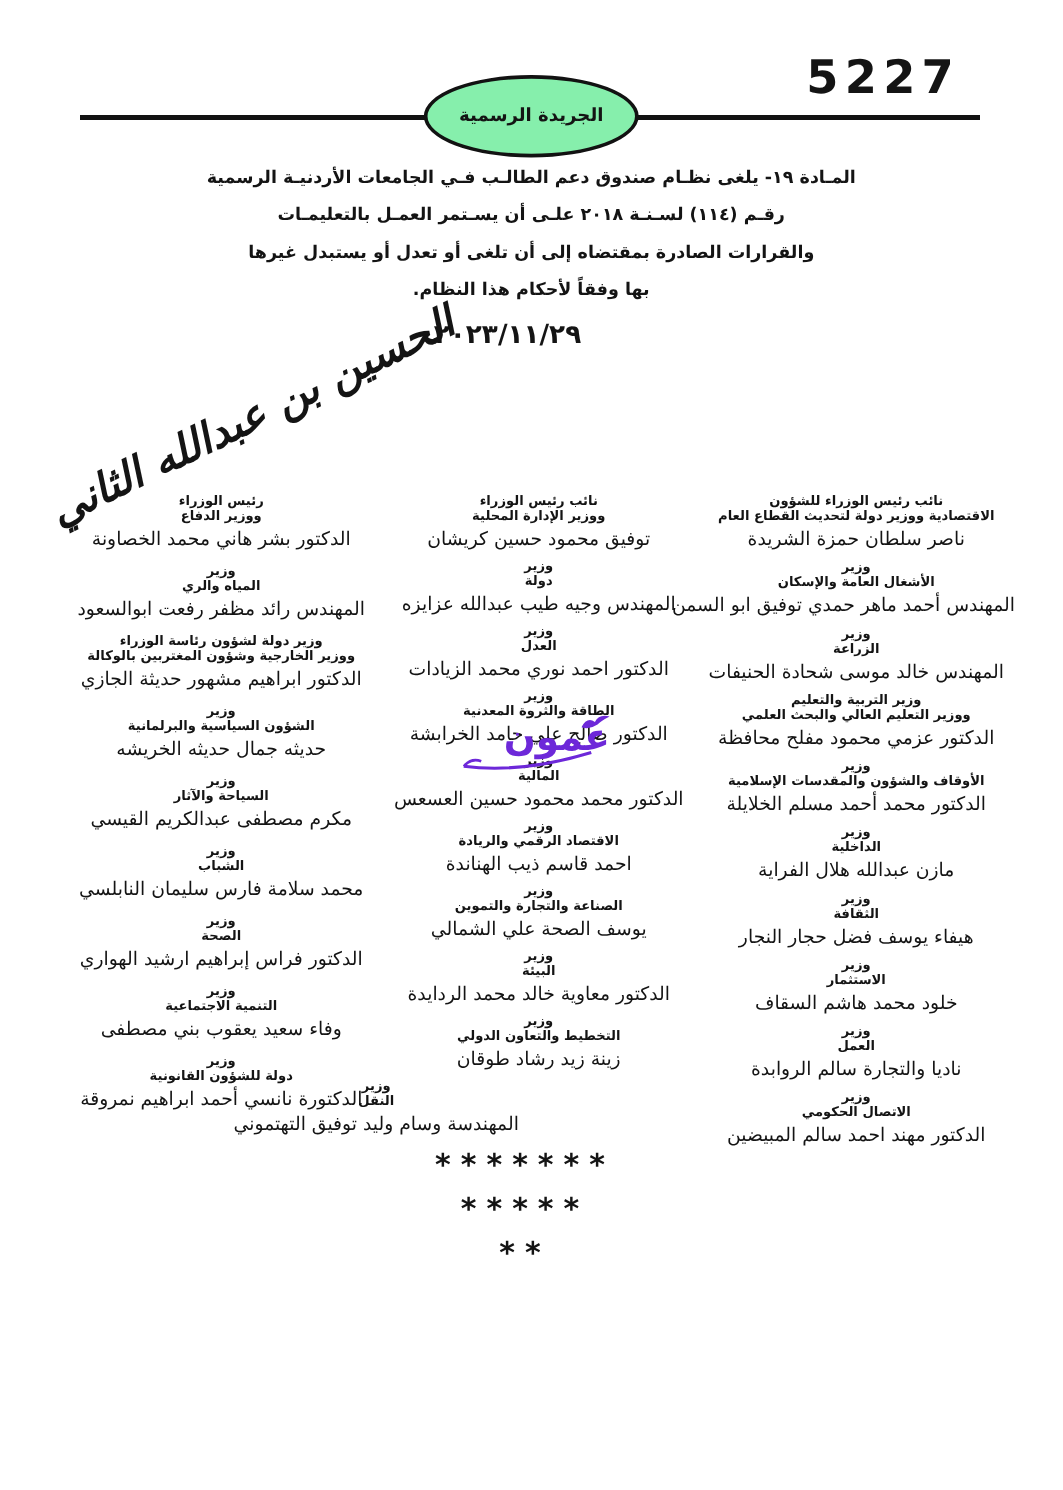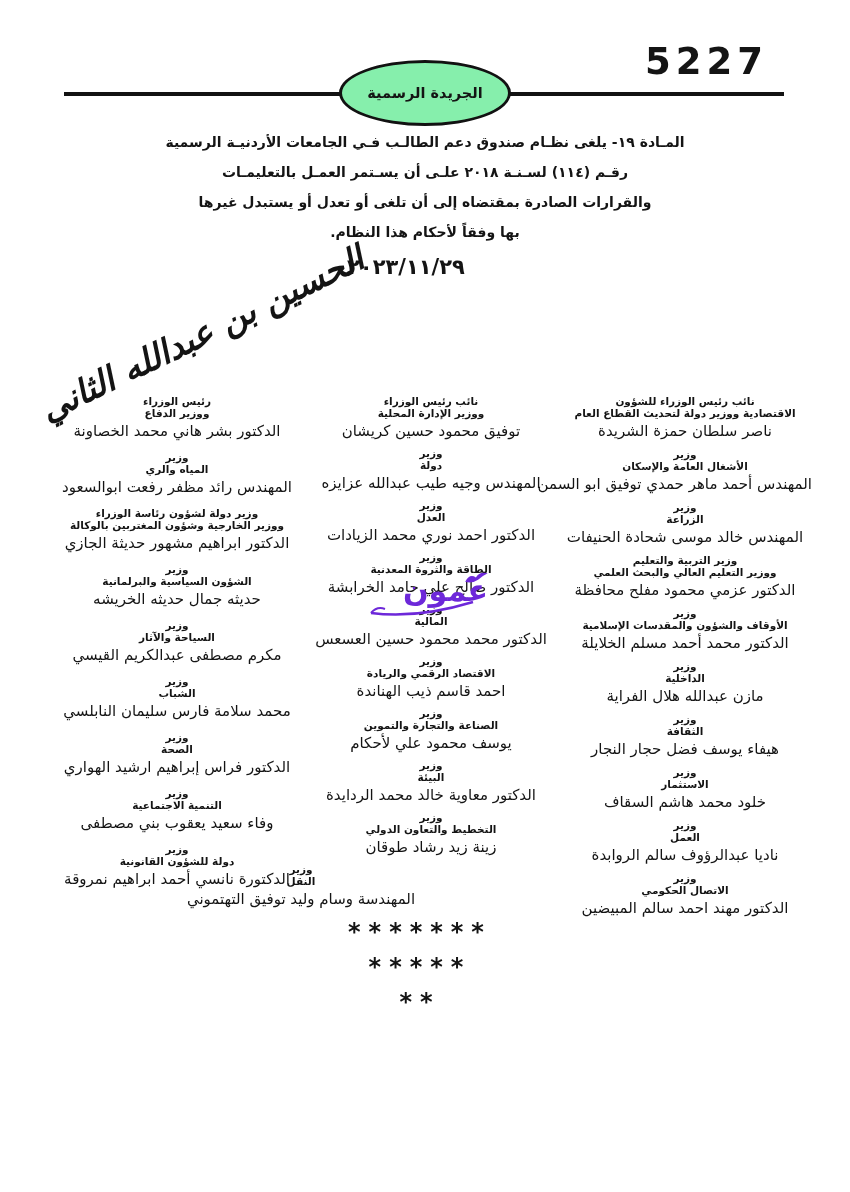--- a/index.html
+++ b/index.html
@@ -146,21 +146,21 @@
         <div class="m-name">هيفاء يوسف فضل حجار النجار</div>
       </div>
       <div class="entry">
         <div class="m-title">وزير
 الاستثمار</div>
         <div class="m-name">خلود محمد هاشم السقاف</div>
       </div>
       <div class="entry">
         <div class="m-title">وزير
 العمل</div>
-        <div class="m-name">ناديا عبدالرؤوف سالم الروابدة</div>
+        <div class="m-name">ناديا والتجارة سالم الروابدة</div>
       </div>
       <div class="entry">
         <div class="m-title">وزير
 الاتصال الحكومي</div>
         <div class="m-name">الدكتور مهند احمد سالم المبيضين</div>
       </div>
     </div>
   <div class="col col-middle">
       <div class="entry">
         <div class="m-title">نائب رئيس الوزراء
@@ -188,21 +188,21 @@
         <div class="m-name">الدكتور محمد محمود حسين العسعس</div>
       </div>
       <div class="entry">
         <div class="m-title">وزير
 الاقتصاد الرقمي والريادة</div>
         <div class="m-name">احمد قاسم ذيب الهناندة</div>
       </div>
       <div class="entry">
         <div class="m-title">وزير
 الصناعة والتجارة والتموين</div>
-        <div class="m-name">يوسف محمود علي لأحكام</div>
+        <div class="m-name">يوسف الصحة علي الشمالي</div>
       </div>
       <div class="entry">
         <div class="m-title">وزير
 البيئة</div>
         <div class="m-name">الدكتور معاوية خالد محمد الردايدة</div>
       </div>
       <div class="entry">
         <div class="m-title">وزير
 التخطيط والتعاون الدولي</div>
         <div class="m-name">زينة زيد رشاد طوقان</div>

